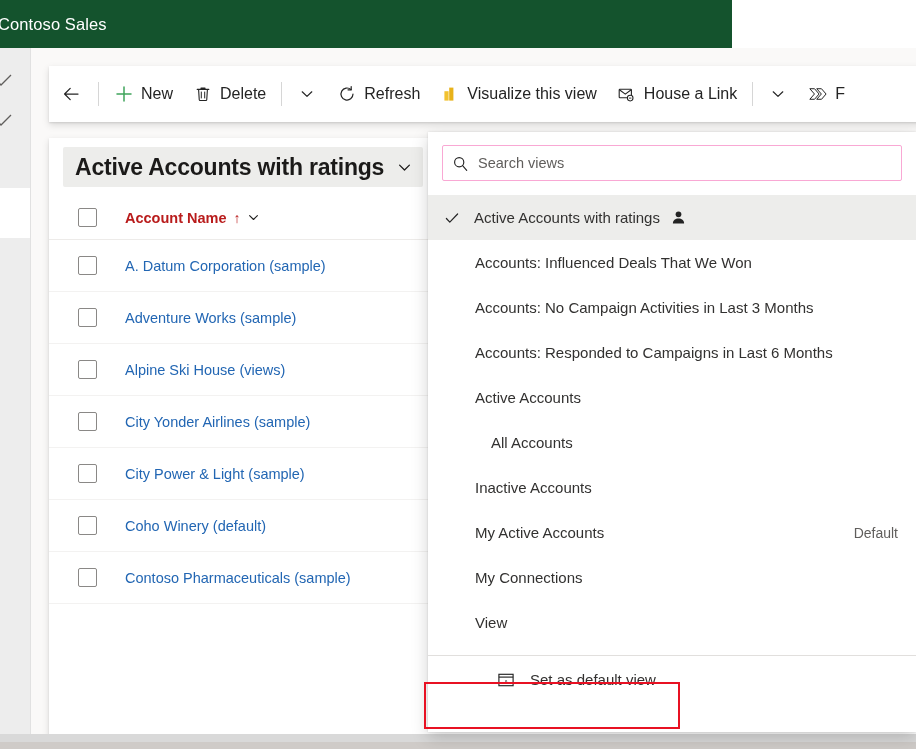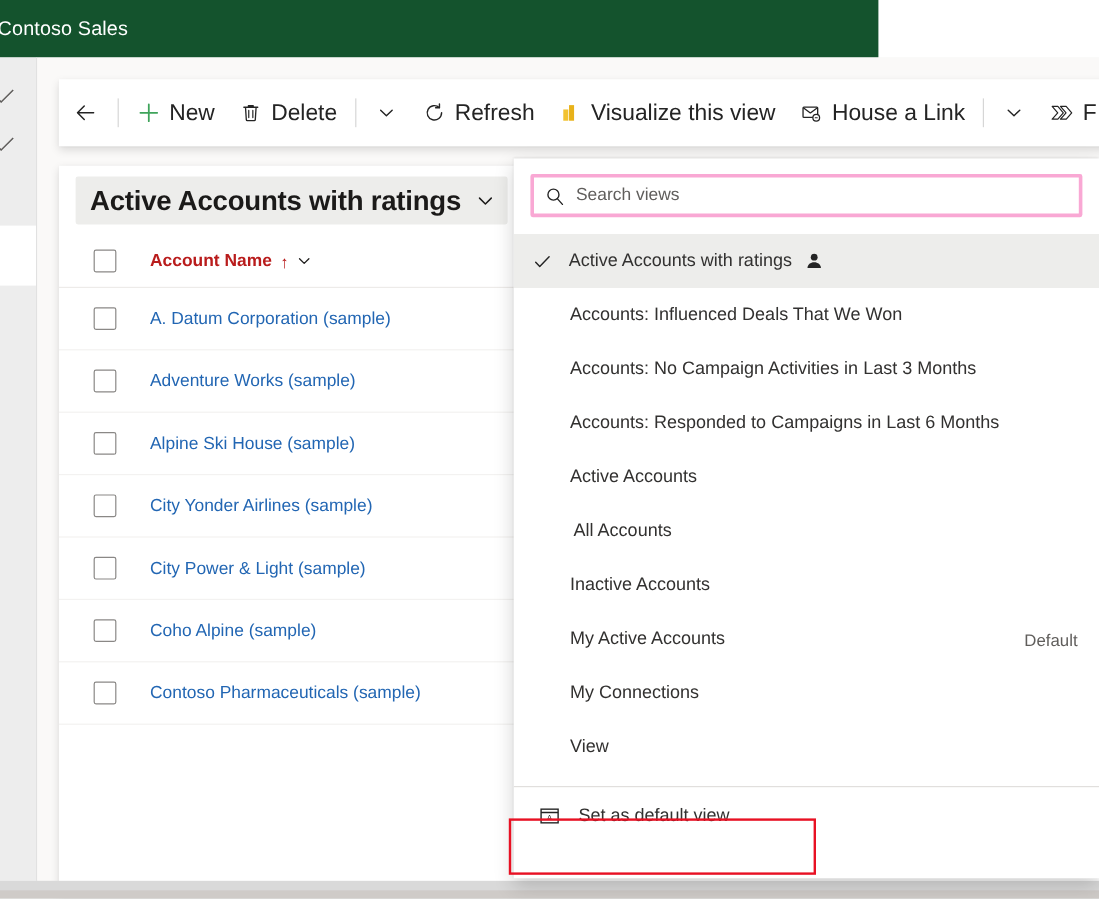--- a/index.html
+++ b/index.html
@@ -85,21 +85,21 @@
   }
   .cmd-btn {
     display: flex;
     align-items: center;
     height: 40px;
     padding: 0 9px;
     margin: 0 1px;
     cursor: pointer;
     white-space: nowrap;
     color: #242424;
-    font-size: 19px;
+    font-size: 16px;
   }
   .cmd-btn .ico {
     display: inline-flex;
     align-items: center;
     justify-content: center;
     width: 20px; height: 20px;
     margin-right: 7px;
     flex: none;
   }
   .cmd-btn .ico.no-label { margin-right: 0; }
@@ -214,21 +214,21 @@
     box-shadow: 0 0 2px rgba(0,0,0,.12), 0 6px 16px rgba(0,0,0,.18);
     box-sizing: border-box;
     z-index: 40;
     overflow: hidden;
   }
   .search-wrap { padding: 13px 14px 0 14px; }
   .search-box {
     display: flex;
     align-items: center;
     height: 36px;
-    border: 3px solid #f9a8d4;
+    border: 1px solid #f9a8d4;
     border-radius: 2px;
     padding: 0 9px;
     box-sizing: border-box;
     background: #fff;
   }
   .search-box .s-ico {
     display: inline-flex;
     color: #242424;
     margin-right: 9px;
     flex: none;
@@ -299,20 +299,21 @@
     left: 0; top: 524px;
     width: 488px;
   }
   .flyout-action {
     height: 47px;
     display: flex;
     align-items: center;
     padding-left: 20px;
     cursor: pointer;
     box-sizing: border-box;
+    margin-left: 48px;
   }
   .flyout-action .a-ico {
     display: inline-flex;
     align-items: center;
     justify-content: center;
     width: 20px; height: 20px;
     margin-right: 14px;
     color: #242424;
     flex: none;
   }
@@ -504,39 +505,39 @@
         <div class="grid-row">
           <div class="cb-cell">
             <div class="chk"></div>
           </div>
           <div class="cell-link">Adventure Works (sample)</div>
         </div>
         <div class="grid-row">
           <div class="cb-cell">
             <div class="chk"></div>
           </div>
-          <div class="cell-link">Alpine Ski House (sample)</div>
+          <div class="cell-link">Alpine Ski House (views)</div>
         </div>
         <div class="grid-row">
           <div class="cb-cell">
             <div class="chk"></div>
           </div>
           <div class="cell-link">City Yonder Airlines (sample)</div>
         </div>
         <div class="grid-row">
           <div class="cb-cell">
             <div class="chk"></div>
           </div>
           <div class="cell-link">City Power &amp; Light (sample)</div>
         </div>
         <div class="grid-row">
           <div class="cb-cell">
             <div class="chk"></div>
           </div>
-          <div class="cell-link">Coho Alpine (sample)</div>
+          <div class="cell-link">Coho Winery (default)</div>
         </div>
         <div class="grid-row">
           <div class="cb-cell">
             <div class="chk"></div>
           </div>
           <div class="cell-link">Contoso Pharmaceuticals (sample)</div>
         </div>
       </div>
 
     </div>
@@ -589,21 +590,21 @@
       <span class="fi-label" style="margin-left:0">Accounts: Responded to Campaigns in Last 6 Months</span>
     </div>
 
     <div class="flyout-item">
       <span class="fi-indent"></span>
       <span class="fi-label" style="margin-left:0">Active Accounts</span>
     </div>
 
     <div class="flyout-item">
       <span class="fi-indent"></span>
-      <span class="fi-label" style="margin-left:3px">All Accounts</span>
+      <span class="fi-label" style="margin-left:16px">All Accounts</span>
     </div>
 
     <div class="flyout-item">
       <span class="fi-indent"></span>
       <span class="fi-label" style="margin-left:0">Inactive Accounts</span>
     </div>
 
     <div class="flyout-item">
       <span class="fi-indent"></span>
       <span class="fi-label" style="margin-left:0">My Active Accounts</span>

